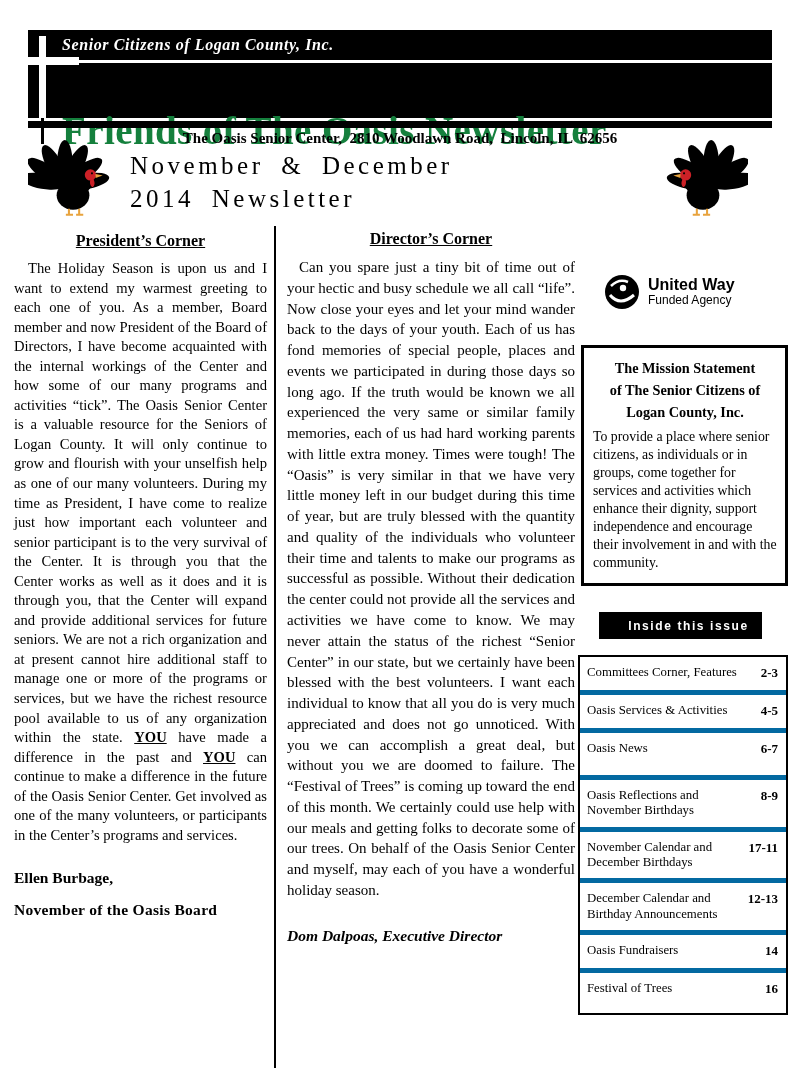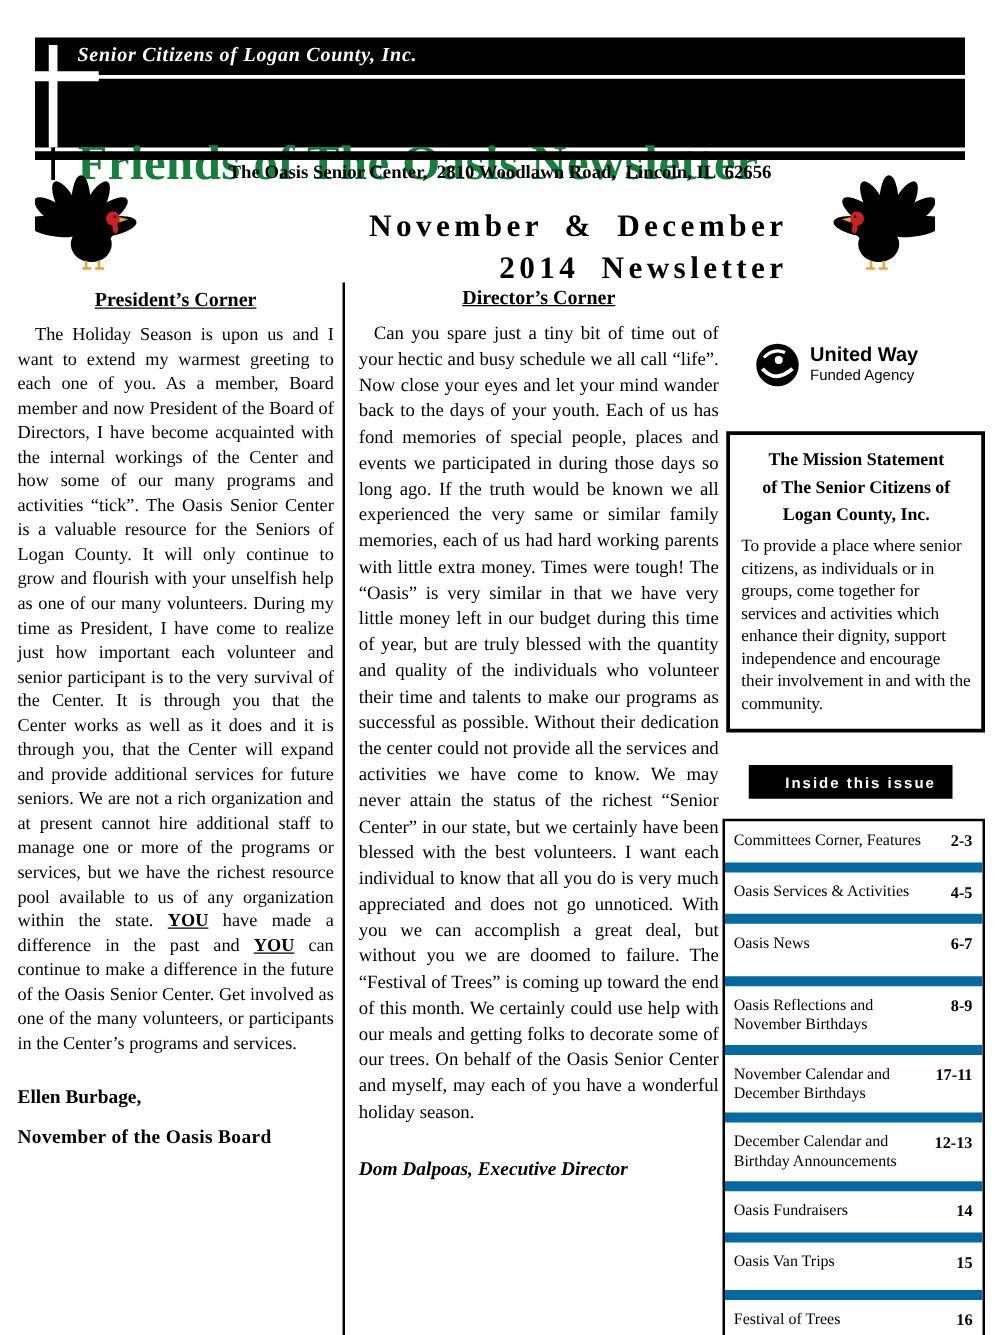--- a/index.html
+++ b/index.html
@@ -14,21 +14,21 @@
   .banner-org{position:absolute;left:62px;top:36px;color:#fff;font-style:italic;font-weight:bold;
     font-size:16px;letter-spacing:.6px;}
   .cross-v-white{position:absolute;left:39px;top:36px;width:7px;height:82px;background:#fff;}
   .cross-arm{position:absolute;left:27px;top:57px;width:52px;height:8px;background:#fff;}
   .cross-v-black{position:absolute;left:41px;top:118px;width:3px;height:26px;background:#000;}
   .thin-bar{position:absolute;left:28px;top:121px;width:744px;height:7px;background:#000;}
   .address-line{position:absolute;left:0;top:130px;width:800px;text-align:center;font-weight:bold;
     font-size:15px;white-space:pre;}
 
   
-  .issue-title{position:absolute;left:130px;top:166px;width:500px;text-align:right;font-weight:bold;
+  .issue-title{position:absolute;left:130px;top:150px;width:500px;text-align:left;font-weight:normal;
     font-size:25px;letter-spacing:3.5px;word-spacing:8px;line-height:1.3;}
   .turkey{position:absolute;width:88px;height:78px;}
   .turkey-left{left:28px;top:140px;}
   .turkey-right{left:660px;top:140px;transform:scaleX(-1);}
 
   
   .col-president{position:absolute;left:14px;top:232px;width:253px;}
   .col-divider{position:absolute;left:274px;top:226px;width:2px;height:842px;background:#000;}
   .col-director{position:absolute;left:287px;top:230px;width:288px;}
 
@@ -53,21 +53,21 @@
     white-space:pre-line;margin:2px 0 5px 0;}
   .mission-body{font-size:13.8px;line-height:1.3;}
 
   .inside-bar{position:absolute;left:599px;top:612px;width:147px;height:27px;background:#000;color:#fff;
     display:flex;align-items:center;justify-content:center;font-family:"Liberation Sans", sans-serif;
     font-weight:bold;font-size:12px;letter-spacing:1.6px;padding-left:16px;}
 
   .toc{position:absolute;left:578px;top:655px;width:210px;border:2px solid #000;box-sizing:border-box;
     background:#fff;}
   .toc-row{display:flex;justify-content:space-between;align-items:flex-start;
-    padding:8px 6px 8px 7px;border-bottom:8px solid #0369a1;min-height:17px;}
+    padding:8px 6px 8px 7px;border-bottom:5px solid #0369a1;min-height:17px;}
   .toc-row:last-child{border-bottom:none;}
   .toc-label{flex:1;padding-right:6px;font-size:12.8px;line-height:1.2;}
   .toc-pages{font-weight:bold;font-size:13px;padding-right:2px;white-space:nowrap;}
 </style>
 </head>
 <body>
 
 <div class="banner">
   <div class="banner-org" style="position:absolute;left:34px;top:6px;">Senior Citizens of Logan County, Inc.</div>
   <div style="position:absolute;left:0;top:30px;width:744px;height:3px;background:#fff;"></div>
@@ -180,21 +180,17 @@
     <span class="toc-pages">17-11</span>
   </div>
   <div class="toc-row">
     <span class="toc-label">December Calendar and Birthday Announcements</span>
     <span class="toc-pages">12-13</span>
   </div>
   <div class="toc-row">
     <span class="toc-label">Oasis Fundraisers</span>
     <span class="toc-pages">14</span>
   </div>
-  <div class="toc-row" style="min-height:22px;">
-    <span class="toc-label">Oasis Van Trips</span>
-    <span class="toc-pages">15</span>
-  </div>
   <div class="toc-row" style="min-height:24px;">
     <span class="toc-label">Festival of Trees</span>
     <span class="toc-pages">16</span>
   </div>
 </div>
 
 </body></html>

